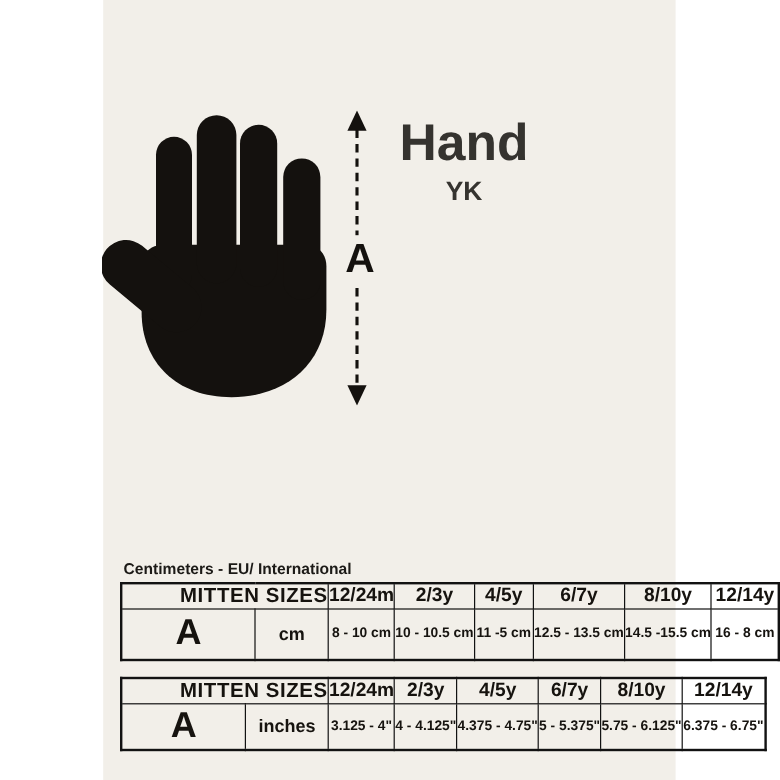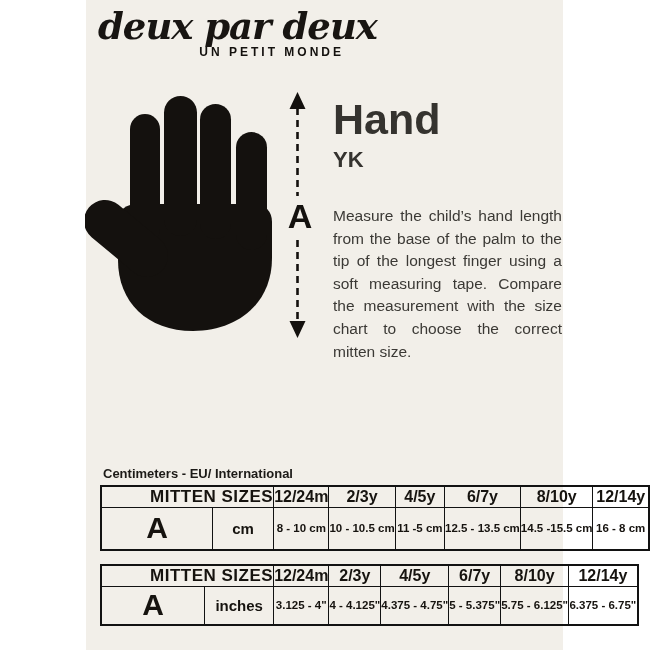--- a/index.html
+++ b/index.html
@@ -30,21 +30,21 @@
   
   .hand-svg  { position:absolute; left:85px; top:88px; }
   .arrow-svg { position:absolute; left:285px; top:92px; }
   .arrow-label {
     position:absolute; left:280px; top:196px; width:40px; height:40px;
     background:#f2efe9; text-align:center;
     font-size:34px; font-weight:bold; line-height:40px; color:#14110e;
   }
 
   
-  .measure-head { position:absolute; left:333px; top:97px; color:#35332f; }
+  .measure-head { position:absolute; left:333px; top:97px; color:#35332f;text-align:center; }
   .measure-title { font-size:43px; font-weight:bold; line-height:44px; letter-spacing:0px; }
   .measure-code  { font-size:22px; font-weight:bold; line-height:24px; margin-top:7px; }
   .measure-text {
     position:absolute; left:333px; top:205px; width:229px;
     font-size:15.5px; line-height:22.6px; text-align:justify; color:#3b3935;
   }
 
   
   .tbl-section { position:absolute; left:100px; }
   .tbl-caption { font-size:13px; font-weight:bold; color:#1c1a17; padding-left:3px; margin-bottom:4px; }
@@ -61,24 +61,20 @@
   #cm-section  td.dat-h { height:42px; }
   #inch-section td.hdr-h { height:19px; }
   #inch-section td.dat-h { height:38px; }
 </style>
 </head>
 <body>
 
 <div class="canvas">
   <div class="panel"></div>
 
-  <div class="logo">
-    <div class="logo-script">deux par deux</div>
-    <div class="logo-tagline">UN PETIT MONDE</div>
-  </div>
 
   <svg class="hand-svg" width="190" height="246" viewBox="0 0 190 246" xmlns="http://www.w3.org/2000/svg">
     <g fill="#14110e" stroke="none">
       <path d="M33 134 C33 122 41 116 52 116 L168 116 C180 116 187 123 187 134
                L187 170 C187 216 152 243 108 243 C62 243 33 214 33 172 Z"></path>
       <rect x="45" y="26" width="30" height="130" rx="15"></rect>
       <rect x="79" y="8" width="33" height="140" rx="16.5"></rect>
       <rect x="115" y="16" width="31" height="135" rx="15.5"></rect>
       <rect x="151" y="44" width="31" height="118" rx="15.5"></rect>
       <line x1="20" y1="133" x2="62" y2="168" stroke="#14110e" stroke-width="42" stroke-linecap="round"></line>
@@ -90,21 +86,20 @@
     <polygon points="12.5,0 4.5,17 20.5,17" fill="#14110e"></polygon>
     <polygon points="12.5,246 4.5,229 20.5,229" fill="#14110e"></polygon>
   </svg>
   <div class="arrow-label">A</div>
 
   <div class="measure-head">
     <div class="measure-title">Hand</div>
     <div class="measure-code">YK</div>
   </div>
 
-  <div class="measure-text">Measure the child’s hand length from the base of the palm to the tip of the longest finger using a soft measuring tape. Compare the measurement with the size chart to choose the correct mitten size.</div>
 
   <div class="tbl-section" id="cm-section">
     <div class="tbl-caption">Centimeters - EU/ International</div>
     <table class="sizes">
       <colgroup>
         <col style="width:73px">
           <col style="width:40px">
           <col style="width:52px">
           <col style="width:57px">
         <col style="width:50px">

